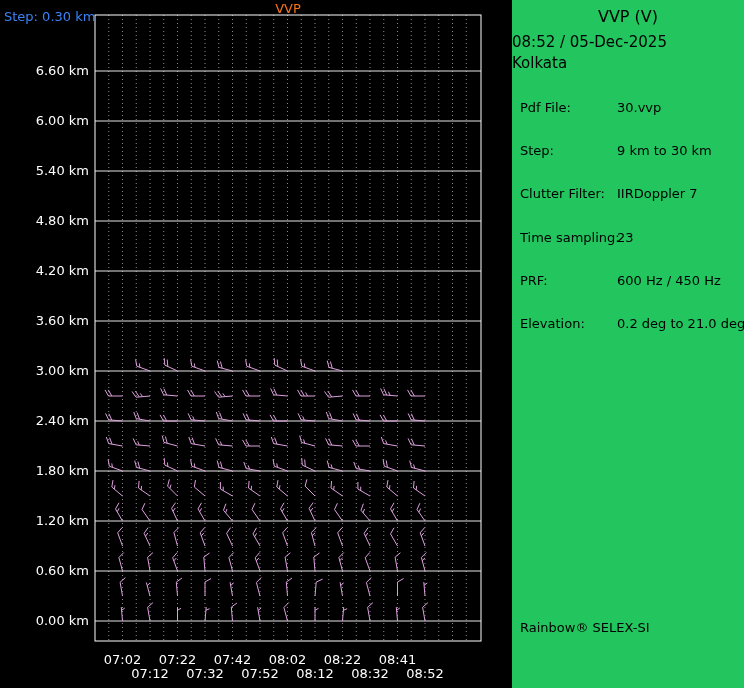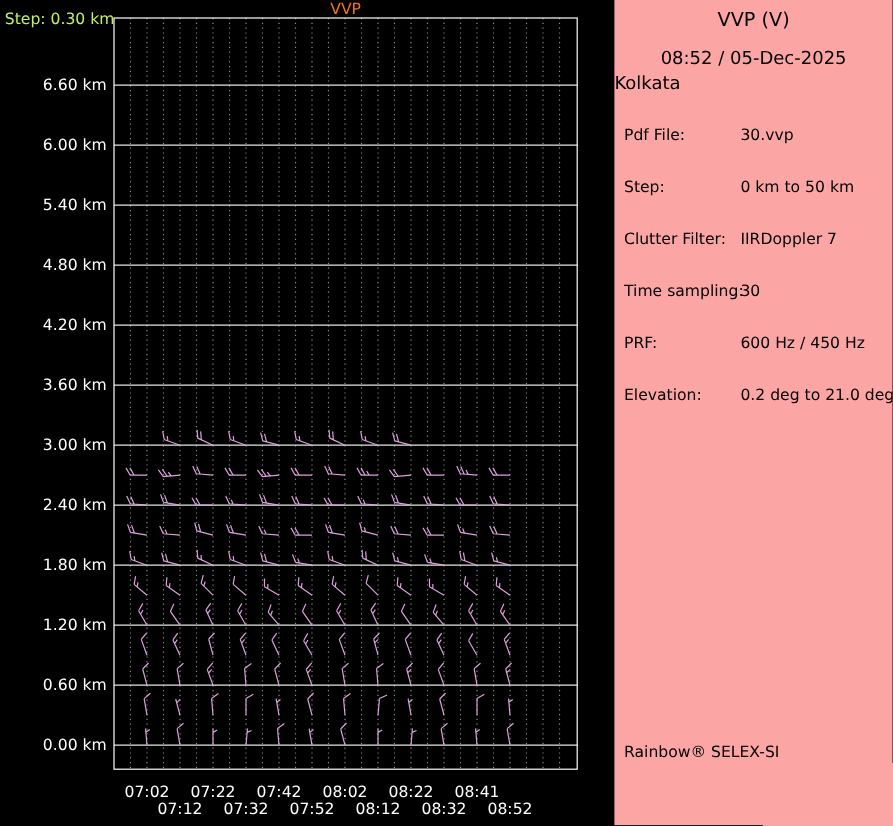--- a/index.html
+++ b/index.html
@@ -1,24 +1,24 @@
 <!DOCTYPE html>
 <html><head>
 <meta charset="utf-8">
 <style>
   html,body{margin:0;padding:0;background:#000;}
   .screen{position:relative;width:744px;height:688px;background:#000;
           font-family:"DejaVu Sans",sans-serif;overflow:hidden;}
   .chart-region{position:absolute;left:0;top:0;width:512px;height:688px;}
   #chart-svg{position:absolute;left:0;top:0;}
-  .step-label{position:absolute;left:4px;top:9px;color:#bef264;font-size:13px;white-space:nowrap;}
+  .step-label{position:absolute;left:4px;top:9px;color:#3b82f6;font-size:13px;white-space:nowrap;}
   .chart-title{position:absolute;left:95px;top:1px;width:386px;text-align:center;color:#f97316;font-size:13px;}
-  .info-panel{position:absolute;left:512px;top:0;width:232px;height:688px;background:#fca5a5;color:#000;}
+  .info-panel{position:absolute;left:512px;top:0;width:232px;height:688px;background:#22c55e;color:#000;}
   .panel-title{margin-top:7px;text-align:center;font-size:16px;}
-  .panel-datetime{text-align:center;font-size:15px;margin-top:13px;}
+  .panel-datetime{font-size:15px;margin-top:7px;}
   .panel-site{text-align:left;font-size:15px;margin-top:3px;}
   .fields{margin-top:11px;padding-left:8px;font-size:13px;}
   .frow{display:flex;line-height:15.2px;white-space:nowrap;margin-top:28px;}
   .frow .k{width:97px;flex:none;}
   .footer{position:absolute;left:8px;top:620px;font-size:13px;}
 </style>
 </head>
 <body>
 
 <div class="screen">
@@ -100,29 +100,29 @@
     <div class="panel-title">VVP (V)</div>
     <div class="panel-datetime">08:52 / 05-Dec-2025</div>
     <div class="panel-site">Kolkata</div>
     <div class="fields" id="fields">
         <div class="frow">
           <span class="k">Pdf File:</span>
           <span class="v">30.vvp</span>
         </div>
         <div class="frow">
           <span class="k">Step:</span>
-          <span class="v">0 km to 50 km</span>
+          <span class="v">9 km to 30 km</span>
         </div>
         <div class="frow">
           <span class="k">Clutter Filter:</span>
           <span class="v">IIRDoppler 7</span>
         </div>
         <div class="frow">
           <span class="k">Time sampling:</span>
-          <span class="v">30</span>
+          <span class="v">23</span>
         </div>
         <div class="frow">
           <span class="k">PRF:</span>
           <span class="v">600 Hz / 450 Hz</span>
         </div>
         <div class="frow">
           <span class="k">Elevation:</span>
           <span class="v">0.2 deg to 21.0 deg</span>
         </div>
       </div>

